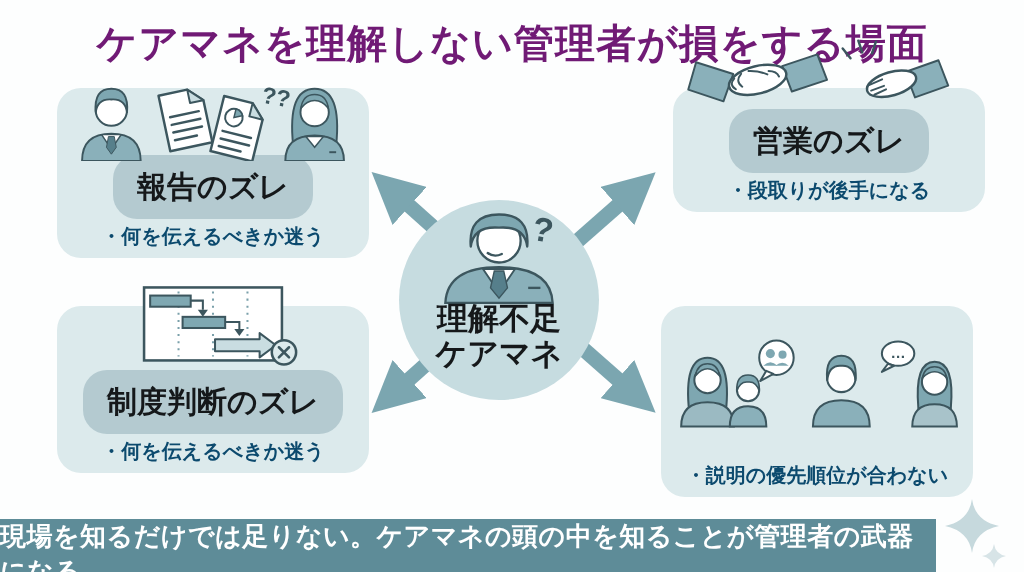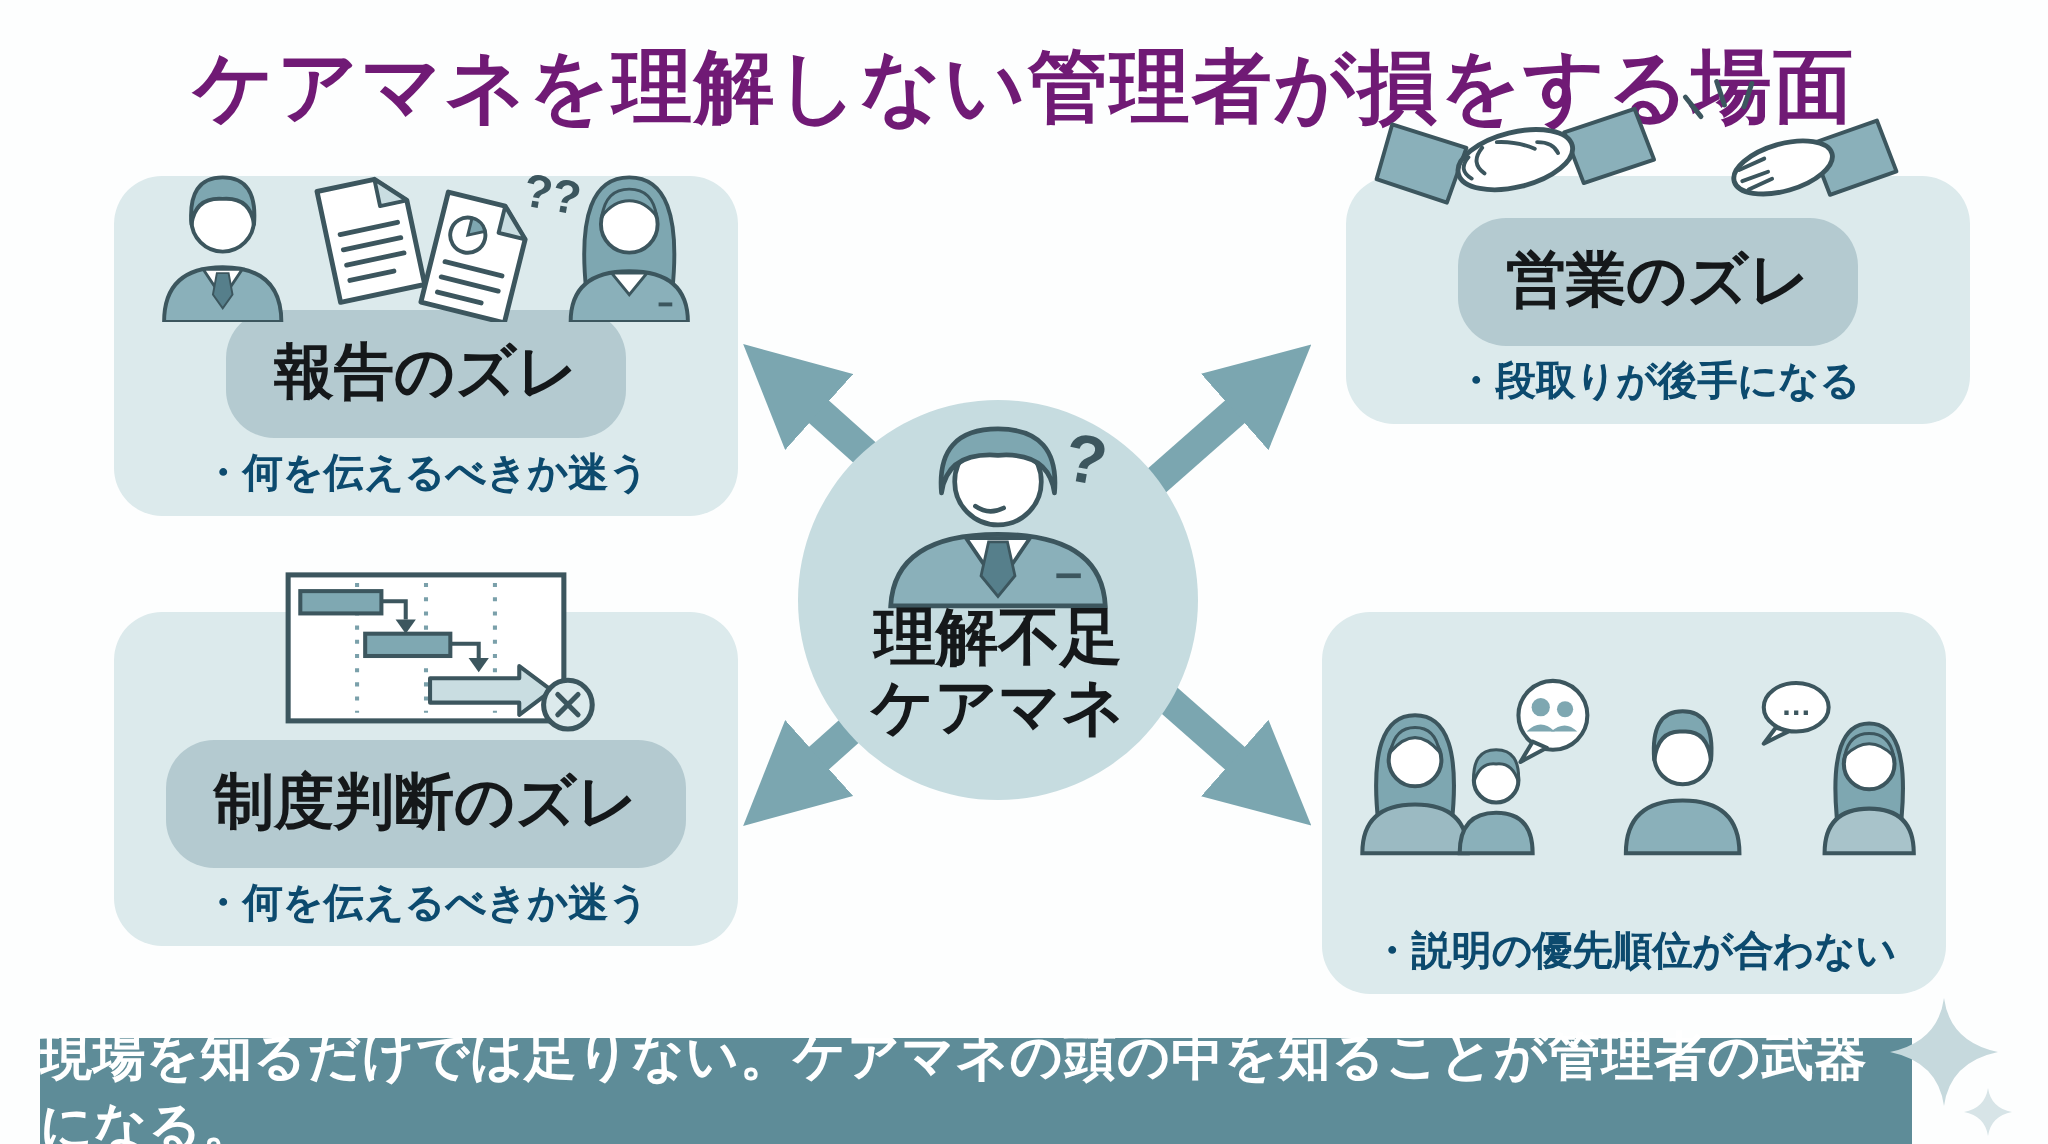--- a/index.html
+++ b/index.html
@@ -43,22 +43,22 @@
     display:flex; flex-direction:column; align-items:center;
   }
   .center-text { text-align:center; margin-top:-4px; }
   .center-text div { font-size:31px; font-weight:900; color:#15181a; line-height:1.12; }
   
   .arrows { position:absolute; left:0; top:0; z-index:2; }
   
   .banner {
     position:absolute; left:0; top:519px; width:936px; height:53px;
     background:#5e8c98; color:#ffffff;
-    display:flex; align-items:center; justify-content:center;
-    font-size:26px; font-weight:800; letter-spacing:0.5px; z-index:3;margin-left:20px;
+    display:flex; align-items:flex-start; justify-content:center;
+    font-size:26px; font-weight:800; letter-spacing:0.5px; z-index:3;
   }
   .sparkles { position:absolute; right:12px; top:494px; z-index:4; }
   svg text { font-family:"Liberation Sans","DejaVu Sans",sans-serif; }
 </style>
 </head>
 <body>
 
 <div class="canvas">
 
   <h1 class="title">ケアマネを理解しない管理者が損をする場面</h1>

